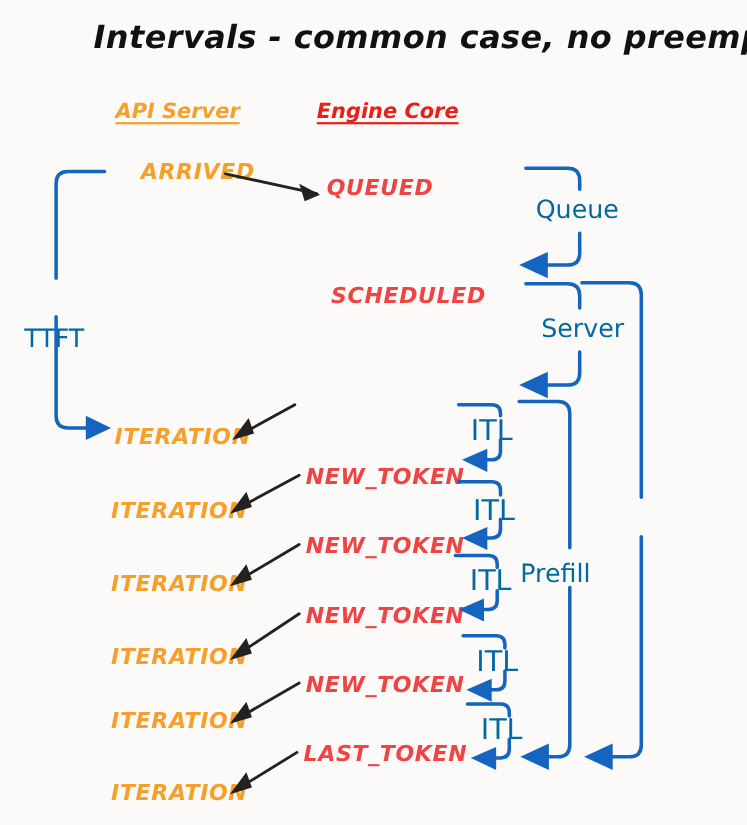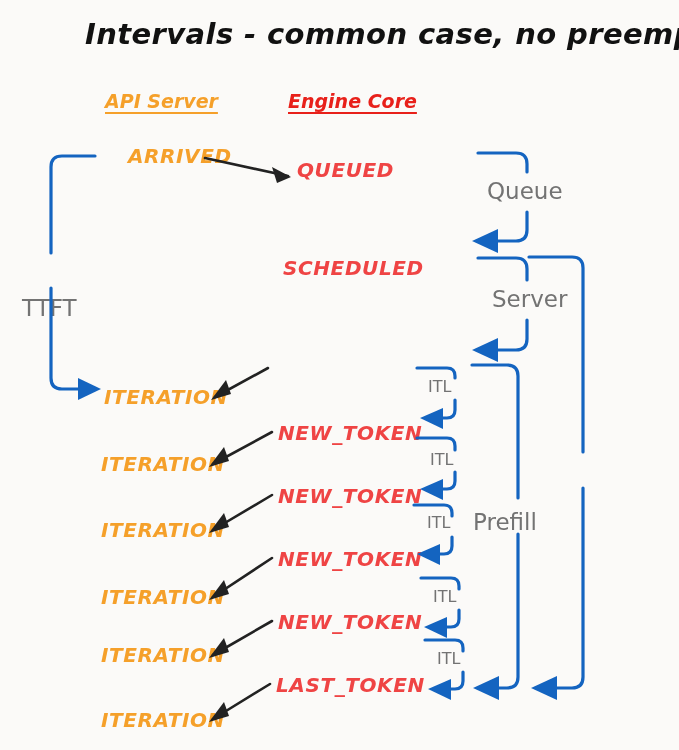--- a/index.html
+++ b/index.html
@@ -36,46 +36,46 @@
 
   .state{
     font-family:"DejaVu Sans", sans-serif;
     font-weight:700;font-style:italic;
     font-size:20px;letter-spacing:.6px;
   }
   .state.orange{color:#f5a02a;}
   .state.red{color:#ef4444;}
 
   .blu{
-    color:#737373;
+    color:#0369a1;
     font-family:"DejaVu Sans", sans-serif;
     font-weight:400;font-size:23px;
   }
-  .blu.small{font-size:16px;}
+  .blu.small{font-size:26px;}
 
   
   svg.overlay{position:absolute;left:0;top:0;width:679px;height:750px;overflow:visible;}
   .bl{fill:none;stroke:#1464c0;stroke-width:3.2;stroke-linecap:round;stroke-linejoin:round;}
   .bk{fill:none;stroke:#222222;stroke-width:2.6;stroke-linecap:round;stroke-linejoin:round;}
   .bl-fill{fill:#1464c0;}
   .bk-fill{fill:#222222;}
 </style>
 </head>
 <body>
 
 <div id="stage">
 
   <div class="t title">Intervals - common case, no preemptions</div>
 
   <div class="t col-head engine">Engine Core</div>
   <div class="t col-head api">API Server</div>
 
   <div class="t state orange" style="left:108px;top:146px;margin-left:20px;">ARRIVED</div>
   <div class="t state red" style="left:297px;top:160px;">QUEUED</div>
-  <div class="t state red" style="left:283px;top:258px;">SCHEDULED</div>
+  <div class="t state red" style="left:301px;top:258px;">SCHEDULED</div>
 
   <div class="t state red" style="left:278px;top:423px;">NEW_TOKEN</div>
   <div class="t state red" style="left:278px;top:486px;">NEW_TOKEN</div>
   <div class="t state red" style="left:278px;top:549px;">NEW_TOKEN</div>
   <div class="t state red" style="left:278px;top:612px;">NEW_TOKEN</div>
   <div class="t state red" style="left:276px;top:675px;">LAST_TOKEN</div>
 
   <div class="t state orange" style="left:104px;top:387px;">ITERATION</div>
   <div class="t state orange" style="left:101px;top:454px;">ITERATION</div>
   <div class="t state orange" style="left:101px;top:520px;">ITERATION</div>

